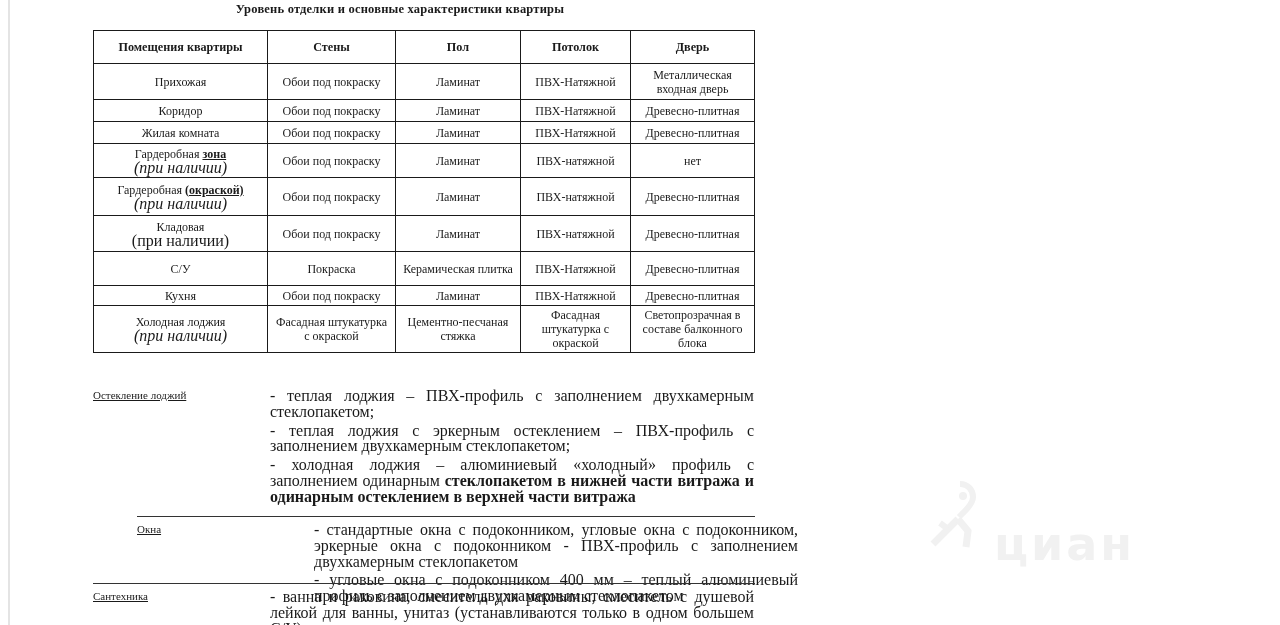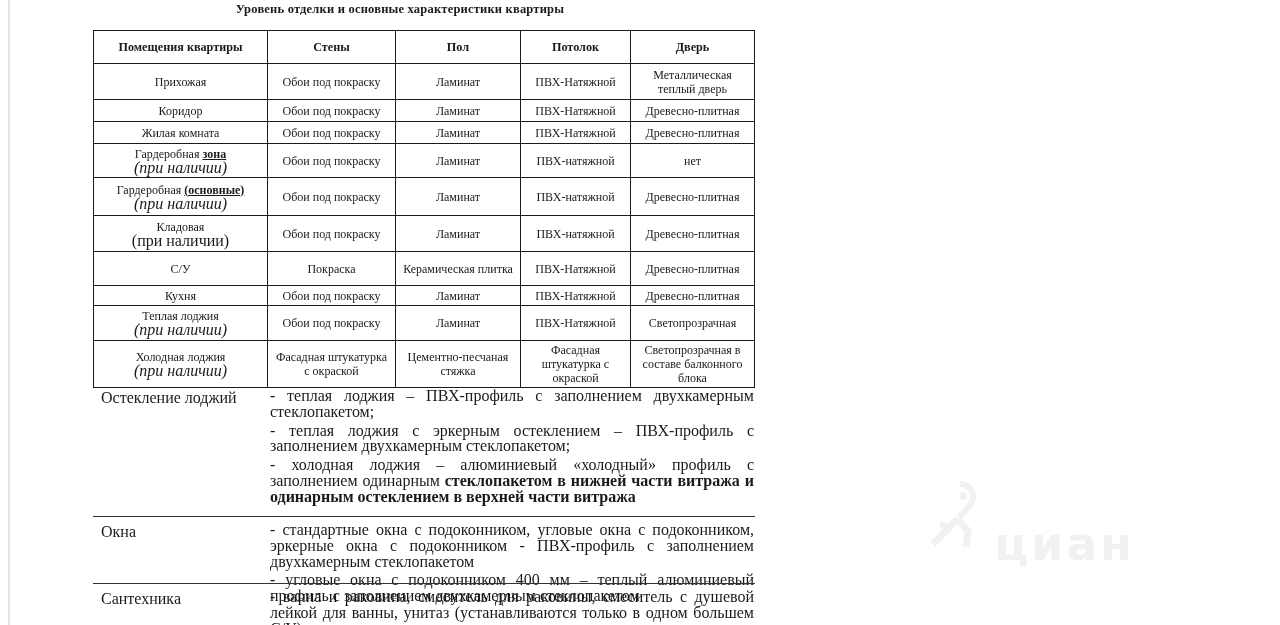--- a/index.html
+++ b/index.html
@@ -19,22 +19,22 @@
   .c1 { width: 174px; } .c2 { width: 128px; } .c3 { width: 125px; } .c4 { width: 110px; } .c5 { width: 124px; }
   tr.h37 td { height: 36px; } tr.h23 td { height: 22px; } tr.h35 td { height: 34px; }
   tr.h39 td { height: 38px; } tr.h21 td { height: 20px; } tr.h36 td { height: 35px; } tr.h48 td { height: 47px; }
   .emph { font-weight: bold; text-decoration: underline; }
   .note { font-size: 16px; }
   .note.it { font-style: italic; }
 
   .sections { position: absolute; left: 93px; top: 383px; width: 662px; }
   .section { position: relative; }
   .section + .section { border-top: 1px solid #333; }
-  .sec-1 { height: 133px; } .sec-2 { height: 67px; } .sec-3 { height: 50px; }
-  .sec-label { position: absolute; left: 8px; top: 6px; font-size: 16px; }
+  .sec-1 { height: 133px; } .sec-2 { height: 67px; margin-left: 44px; } .sec-3 { height: 50px; }
+  .sec-label { position: absolute; left: 0; top: 6px; font-size: 11px; text-decoration: underline; }
   .sec-content { position: absolute; left: 177px; top: 5px; width: 484px; }
   .sec-content p { font-size: 16px; line-height: 15.8px; text-align: justify; margin-bottom: 3px; }
 
   .watermark { position: absolute; left: 930px; top: 482px; width: 230px; height: 85px;
                display: flex; align-items: flex-end; color: #efefef; }
   .wm-text { font-family: "DejaVu Sans", sans-serif; font-weight: bold; font-size: 46px;
              line-height: 46px; letter-spacing: 3px; color: #f1f1f1; user-select: none; }
   .wm-icon { margin-right: 12px; }
 </style>
 </head>
@@ -60,21 +60,21 @@
       <th>Потолок</th>
       <th>Дверь</th>
     </tr>
   </thead>
   <tbody>
     <tr class="h37">
       <td><span>Прихожая</span></td>
       <td>Обои под покраску</td>
       <td>Ламинат</td>
       <td>ПВХ-Натяжной</td>
-      <td>Металлическая теплый дверь</td>
+      <td>Металлическая входная дверь</td>
     </tr>
     <tr class="h23">
       <td><span>Коридор</span></td>
       <td>Обои под покраску</td>
       <td>Ламинат</td>
       <td>ПВХ-Натяжной</td>
       <td>Древесно-плитная</td>
     </tr>
     <tr class="h23">
       <td><span>Жилая комната</span></td>
@@ -88,21 +88,21 @@
         <span>Гардеробная </span><span class="emph">зона</span>
         <div class="note it">(при наличии)</div>
       </td>
       <td>Обои под покраску</td>
       <td>Ламинат</td>
       <td>ПВХ-натяжной</td>
       <td>нет</td>
     </tr>
     <tr class="h39">
       <td>
-        <span>Гардеробная </span><span class="emph">(основные)</span>
+        <span>Гардеробная </span><span class="emph">(окраской)</span>
         <div class="note it">(при наличии)</div>
       </td>
       <td>Обои под покраску</td>
       <td>Ламинат</td>
       <td>ПВХ-натяжной</td>
       <td>Древесно-плитная</td>
     </tr>
     <tr class="h37">
       <td>
         <span>Кладовая</span>
@@ -119,30 +119,20 @@
       <td>Керамическая плитка</td>
       <td>ПВХ-Натяжной</td>
       <td>Древесно-плитная</td>
     </tr>
     <tr class="h21">
       <td><span>Кухня</span></td>
       <td>Обои под покраску</td>
       <td>Ламинат</td>
       <td>ПВХ-Натяжной</td>
       <td>Древесно-плитная</td>
-    </tr>
-    <tr class="h36">
-      <td>
-        <span>Теплая лоджия</span>
-        <div class="note it">(при наличии)</div>
-      </td>
-      <td>Обои под покраску</td>
-      <td>Ламинат</td>
-      <td>ПВХ-Натяжной</td>
-      <td>Светопрозрачная</td>
     </tr>
     <tr class="h48">
       <td>
         <span>Холодная лоджия</span>
         <div class="note it">(при наличии)</div>
       </td>
       <td>Фасадная штукатурка с окраской</td>
       <td>Цементно-песчаная стяжка</td>
       <td>Фасадная штукатурка с окраской</td>
       <td>Светопрозрачная в составе балконного блока</td>

